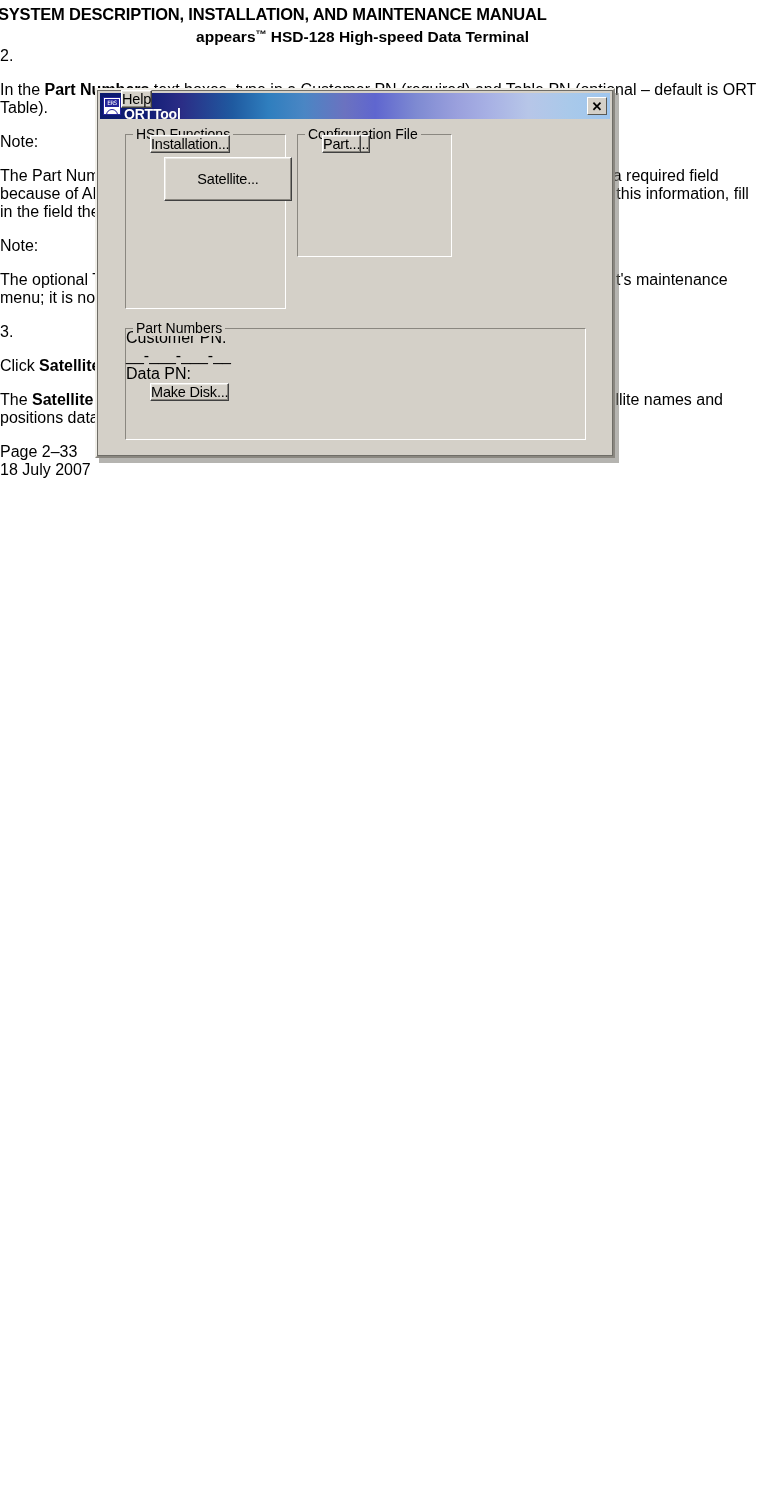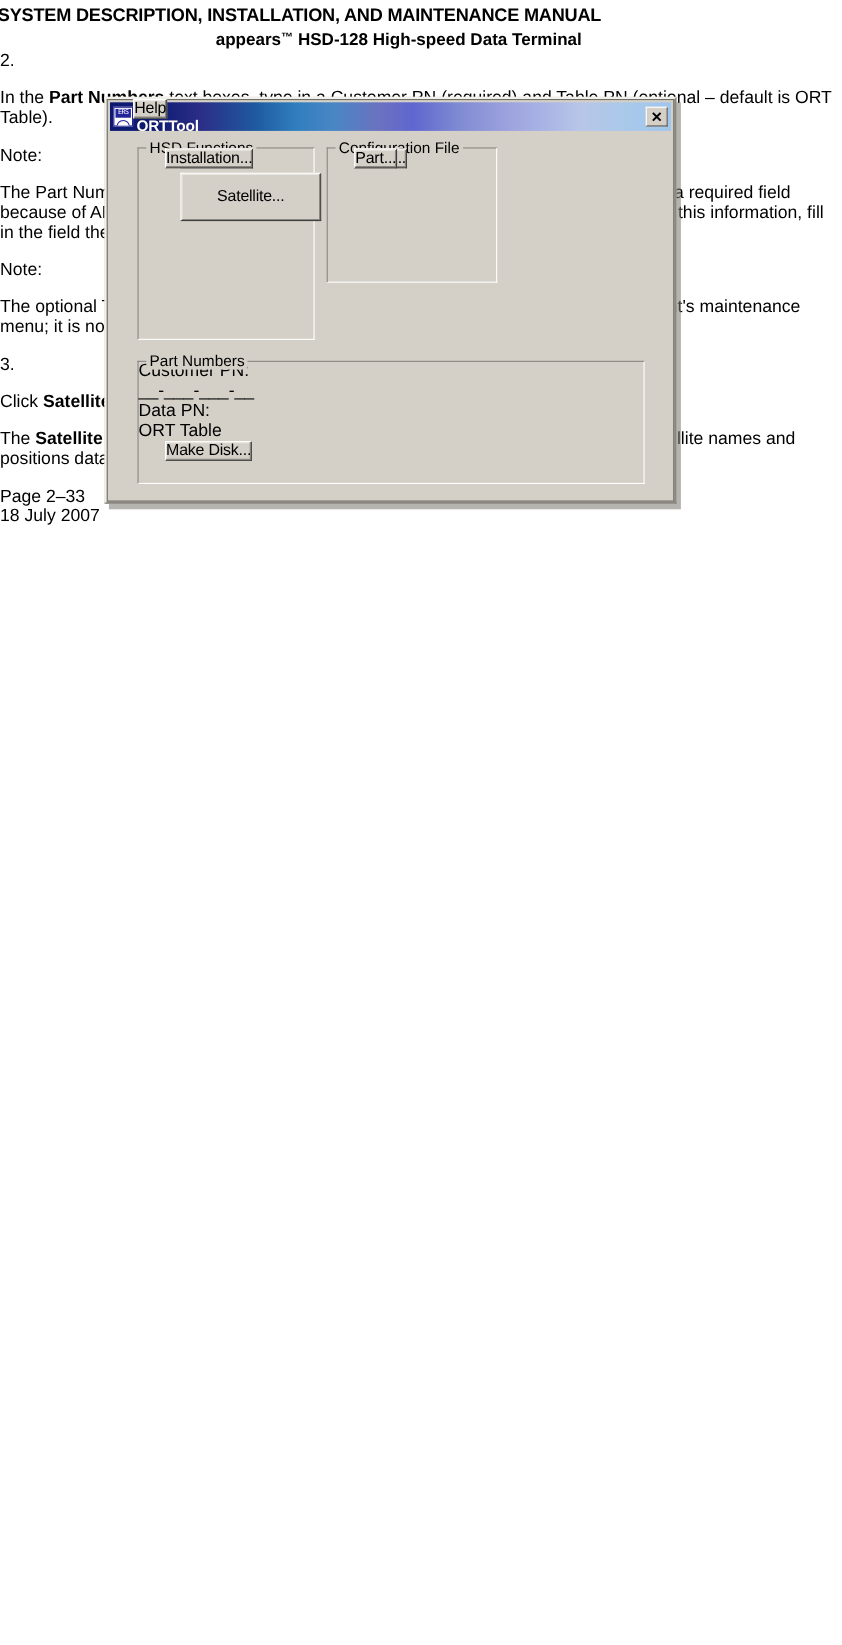--- a/index.html
+++ b/index.html
@@ -353,21 +353,20 @@
     <div class="btn" id="btn-help">Help</div>
 
     <div class="group" id="grp-part">
       <div class="group-inner"></div>
       <div class="group-label">Part Numbers</div>
 
       <div class="field-label" id="lbl-customer">Customer PN:</div>
       <div class="textfield" id="fld-customer">__-___-___-__</div>
 
       <div class="field-label" id="lbl-table">Data PN:</div>
-      <div class="textfield" id="fld-table">ORT Table</div>
 
       <div class="btn" id="btn-makedisk">Make Disk...</div>
     </div>
   </div>
 </div>
 
 <div class="body">
 
   <div class="step">
     <span class="step-num">2.</span>

